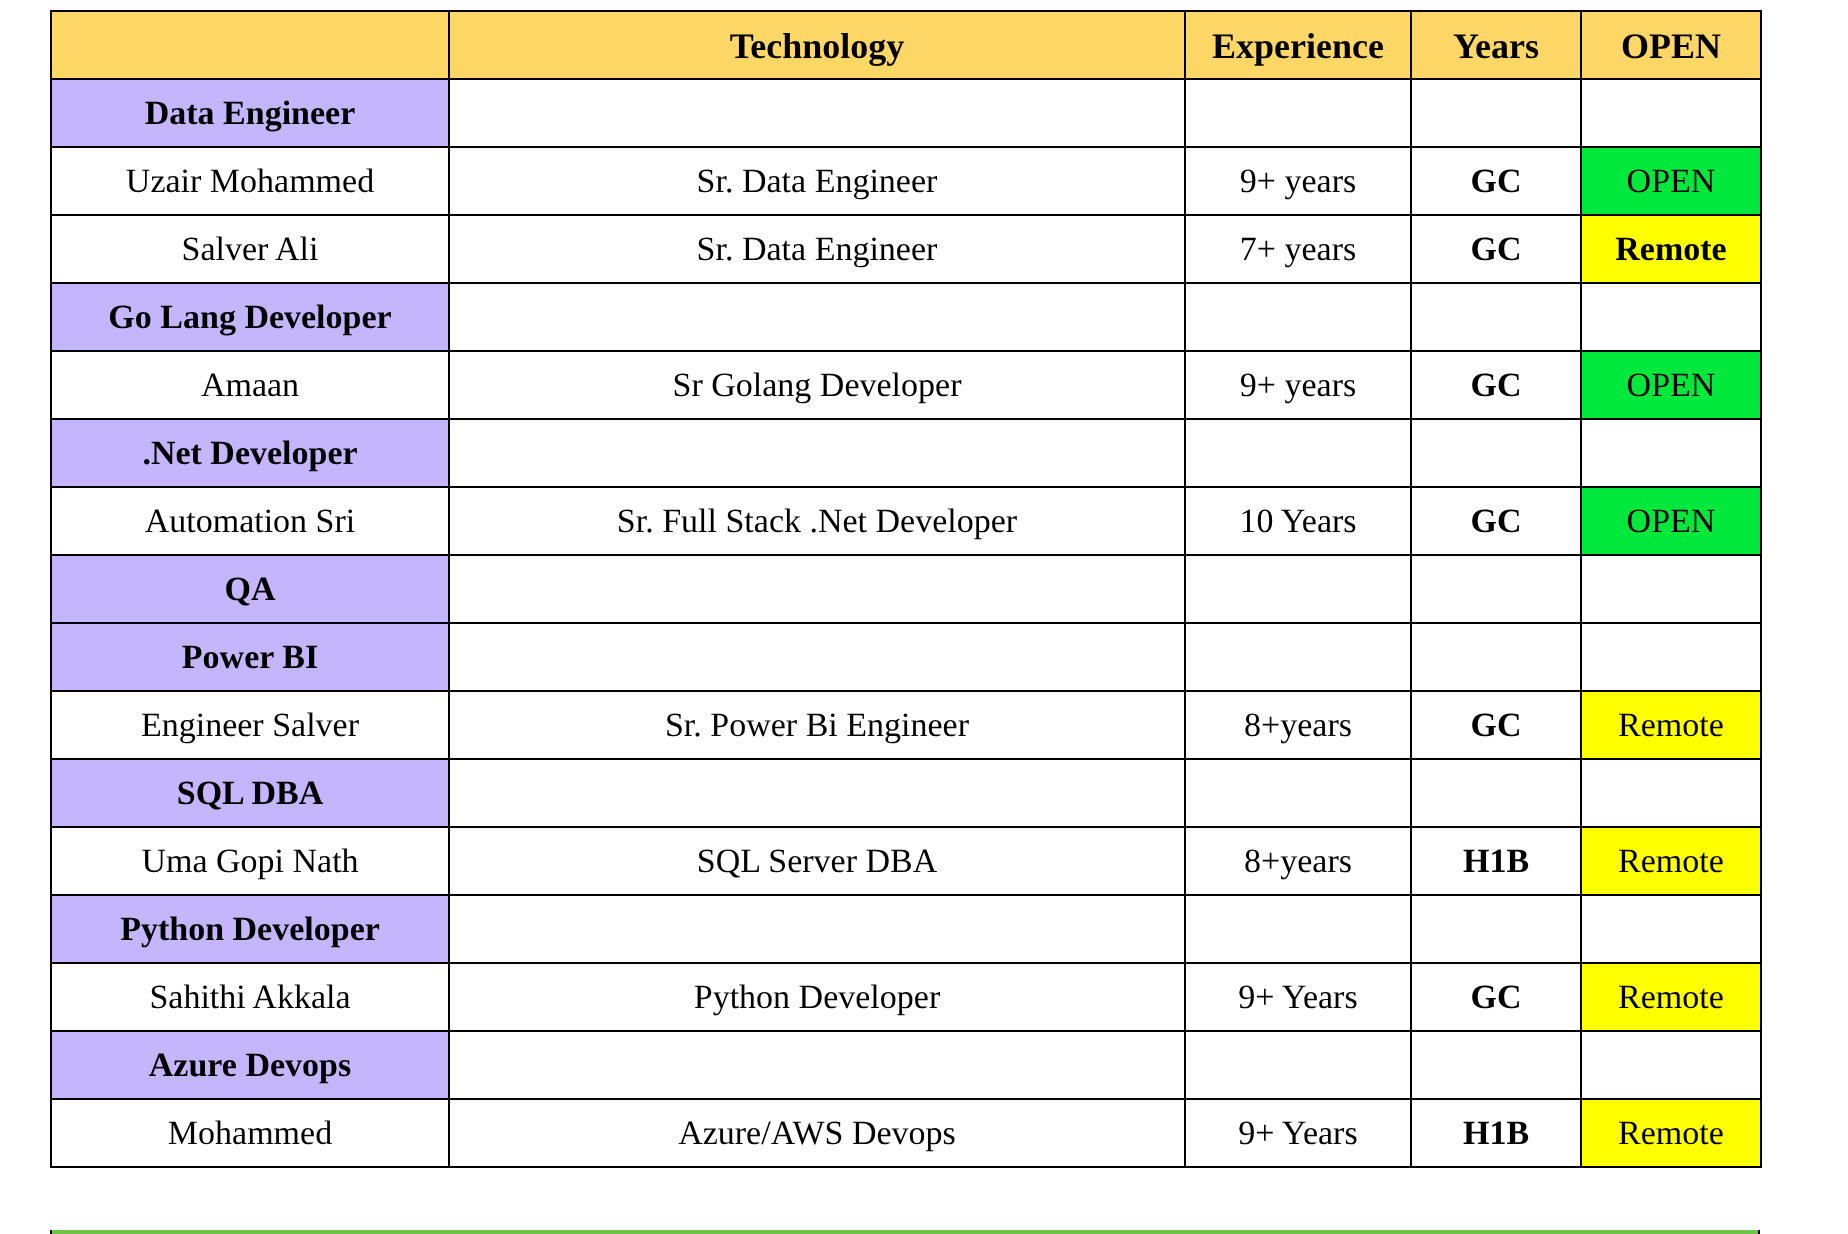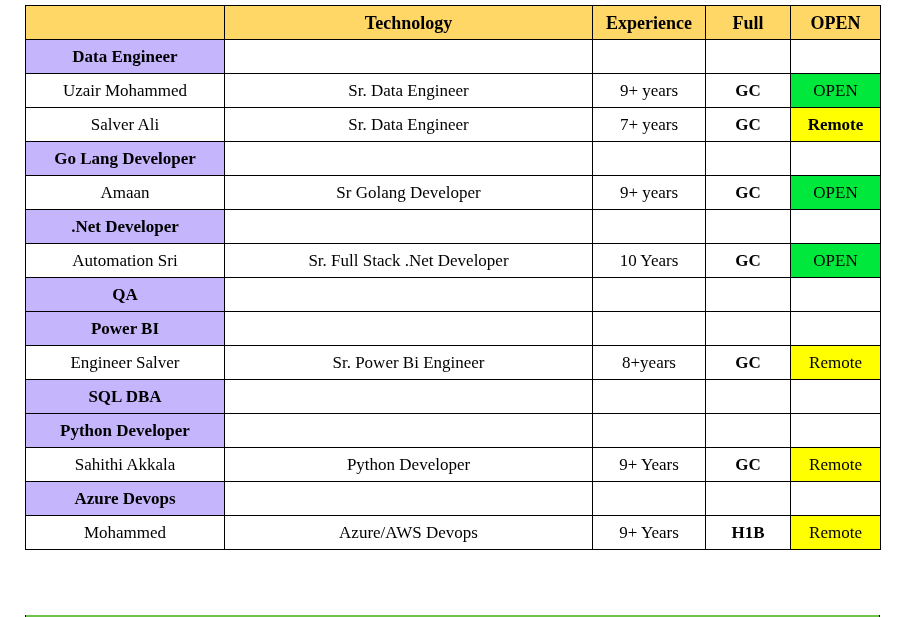--- a/index.html
+++ b/index.html
@@ -110,21 +110,21 @@
       <col class="c-tech">
       <col class="c-exp">
       <col class="c-visa">
       <col class="c-open">
     </colgroup>
     <thead>
       <tr class="header-row">
         <td class="blank-head"></td>
         <td>Technology</td>
         <td>Experience</td>
-        <td>Full</td>
+        <td>Years</td>
         <td>OPEN</td>
       </tr>
     </thead>
     <tbody id="table-body">
         <tr>
           <td class="category">Data Engineer</td>
           <td class="empty"></td>
           <td class="empty"></td>
           <td class="empty"></td>
           <td class="empty"></td>
@@ -193,20 +193,27 @@
           <td class="status-remote">Remote</td>
         </tr>
         <tr>
           <td class="category">SQL DBA</td>
           <td class="empty"></td>
           <td class="empty"></td>
           <td class="empty"></td>
           <td class="empty"></td>
         </tr>
         <tr>
+          <td class="name-cell">Uma Gopi Nath</td>
+          <td class="tech-cell">SQL Server DBA</td>
+          <td class="exp-cell">8+years</td>
+          <td class="visa-cell">H1B</td>
+          <td class="status-remote">Remote</td>
+        </tr>
+        <tr>
           <td class="category">Python Developer</td>
           <td class="empty"></td>
           <td class="empty"></td>
           <td class="empty"></td>
           <td class="empty"></td>
         </tr>
         <tr>
           <td class="name-cell">Sahithi Akkala</td>
           <td class="tech-cell">Python Developer</td>
           <td class="exp-cell">9+ Years</td>

